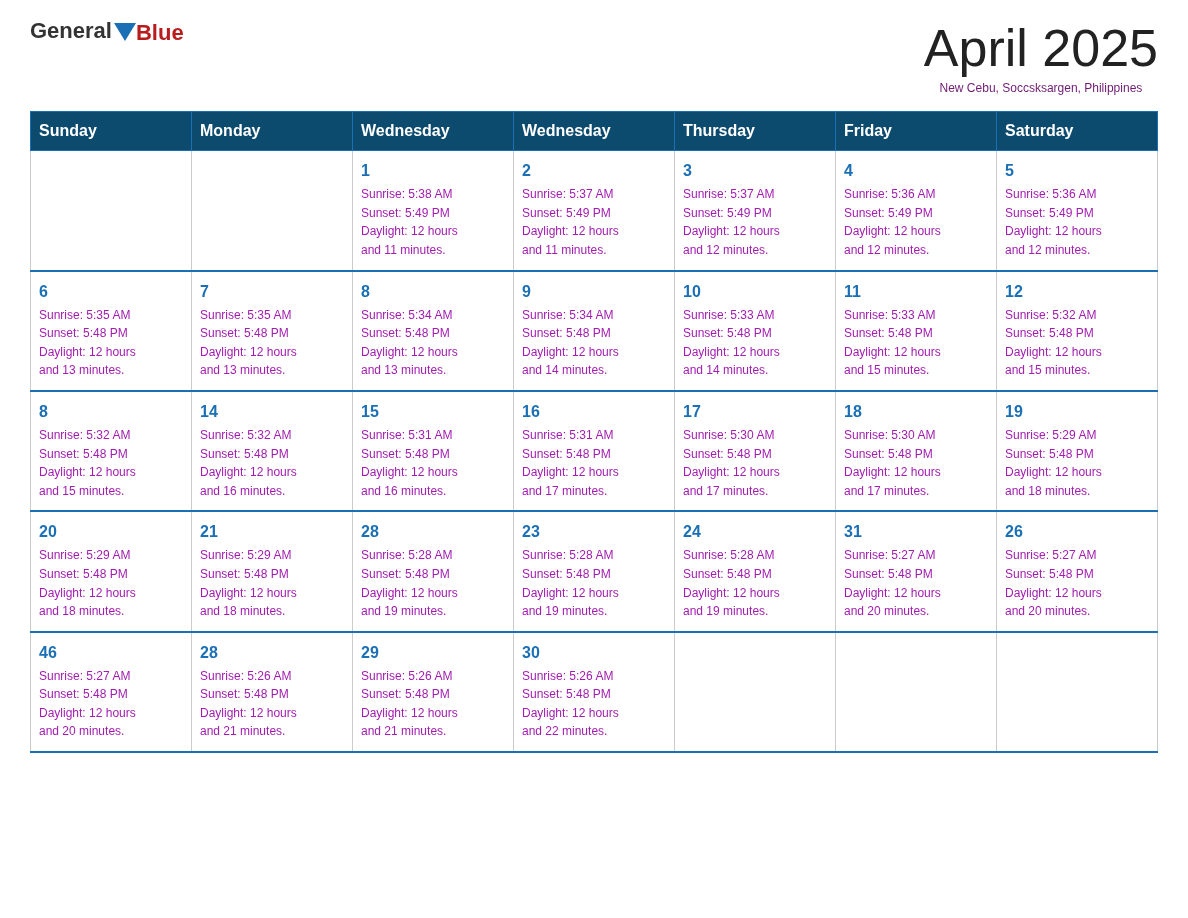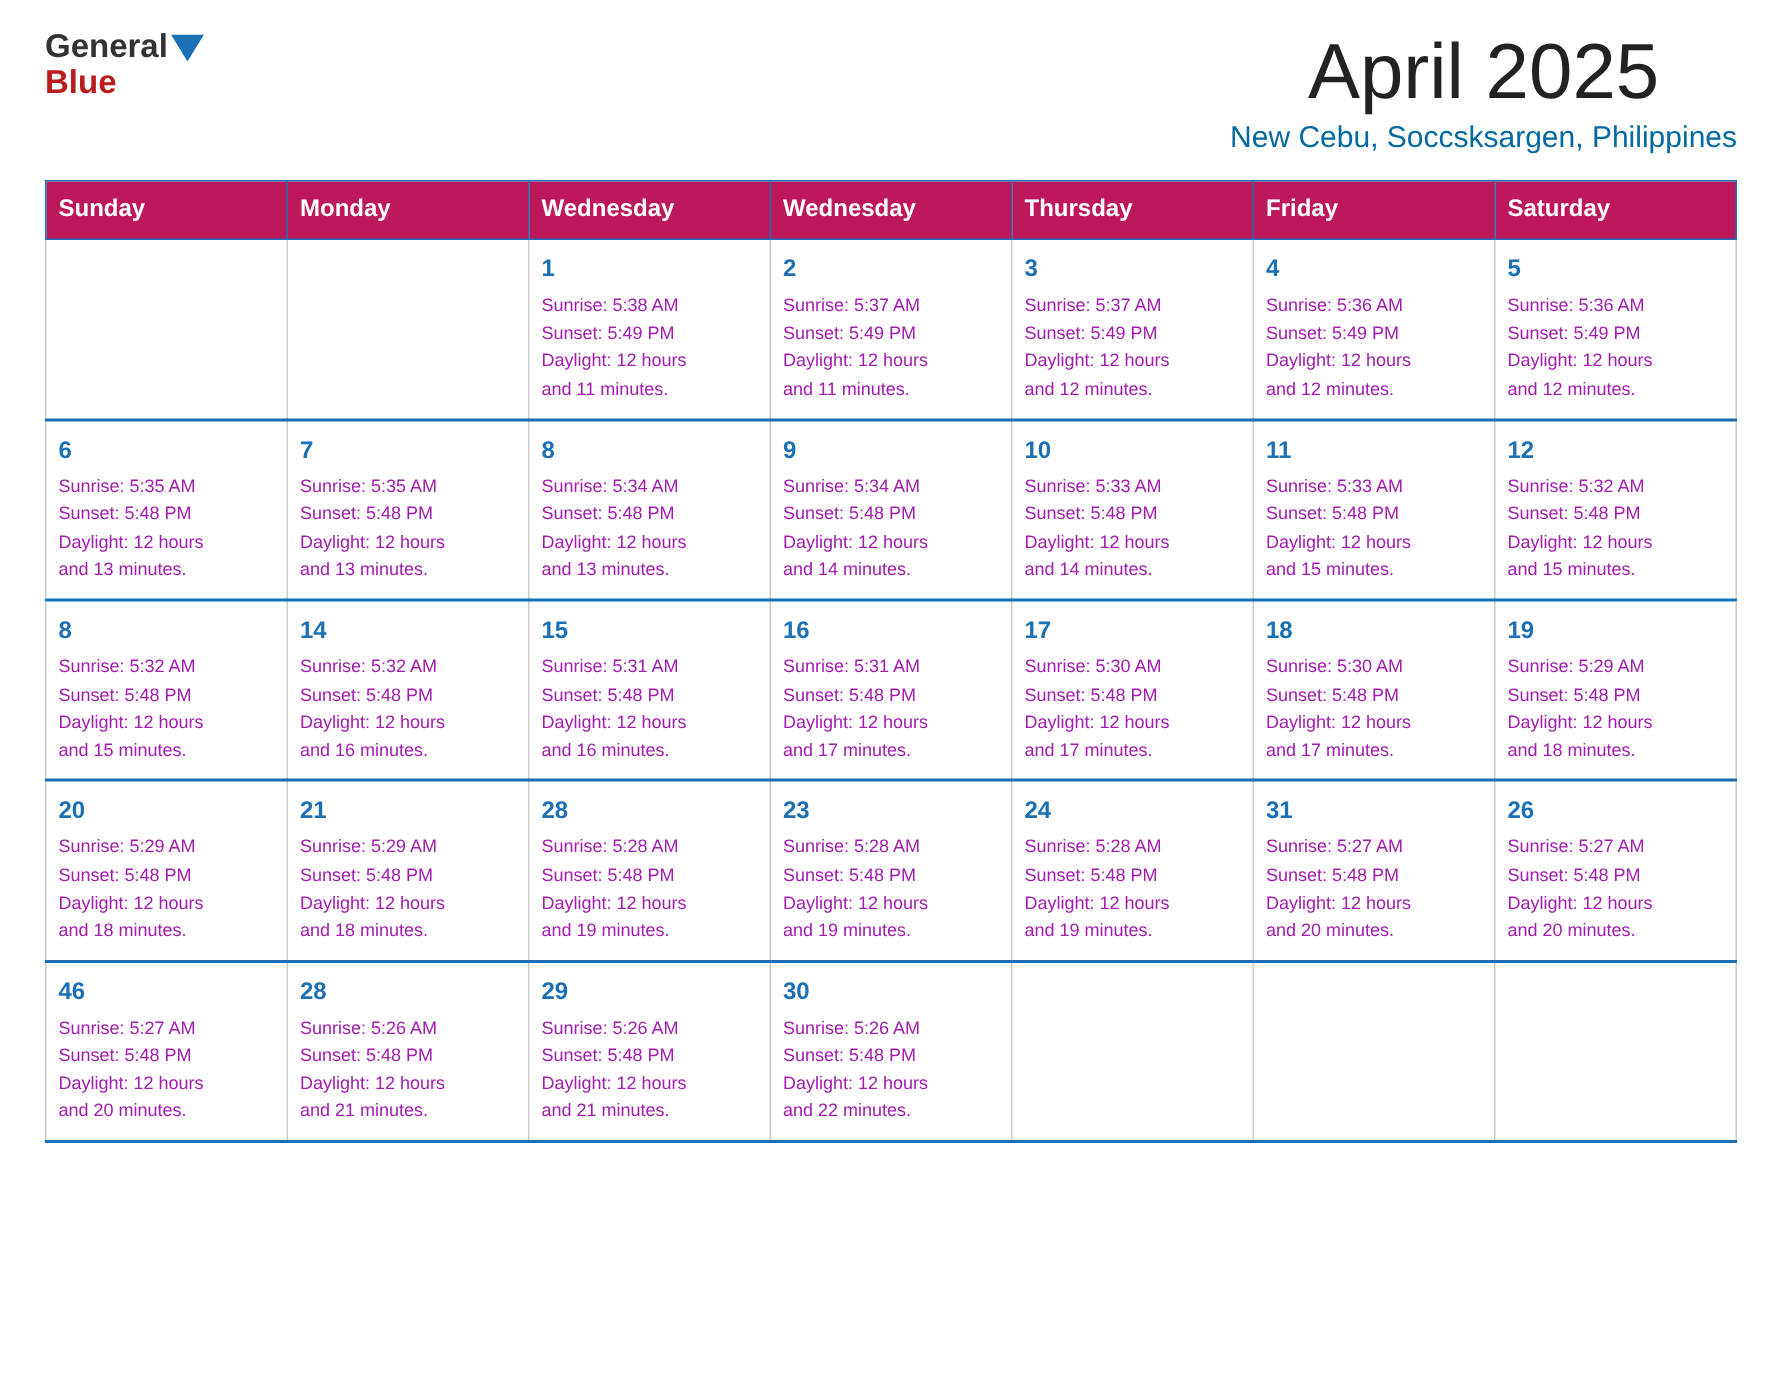--- a/index.html
+++ b/index.html
@@ -12,21 +12,21 @@
       padding: 20px 30px;
     }
     .header {
       display: flex;
       justify-content: space-between;
       align-items: flex-start;
       margin-bottom: 16px;
     }
     .logo {
       display: flex;
-      flex-direction: column;
+      flex-direction: row;
       align-items: flex-start;
     }
     .logo-text {
       font-size: 22px;
       font-weight: bold;
       color: #333;
       line-height: 1;
     }
     .logo-top-line {
       display: flex;
@@ -41,32 +41,32 @@
     .title-block {
       text-align: center;
     }
     .title-block h1 {
       font-size: 52px;
       font-weight: normal;
       color: #222;
       line-height: 1.1;
     }
     .title-block h2 {
-      font-size: 20px;
+      font-size: 12px;
       font-weight: normal;
-      color: #0369a1;
+      color: #701a75;
       margin-top: 4px;
     }
     .calendar {
       width: 100%;
       border-collapse: collapse;
       border: 1px solid #bbb;
     }
     .calendar thead tr th {
-      background-color: #be185d;
+      background-color: #0c4a6e;
       color: #fff;
       font-size: 16px;
       font-weight: bold;
       padding: 10px 8px;
       text-align: left;
       border: 1px solid #1a6fb5;
     }
     .calendar tbody tr td {
       vertical-align: top;
       padding: 8px 8px 10px 8px;

